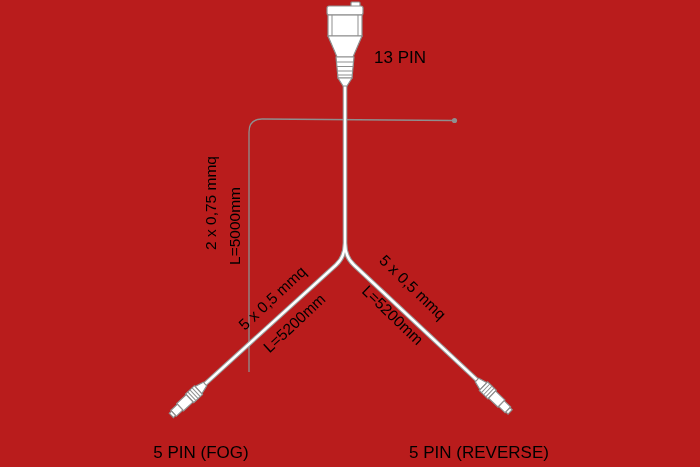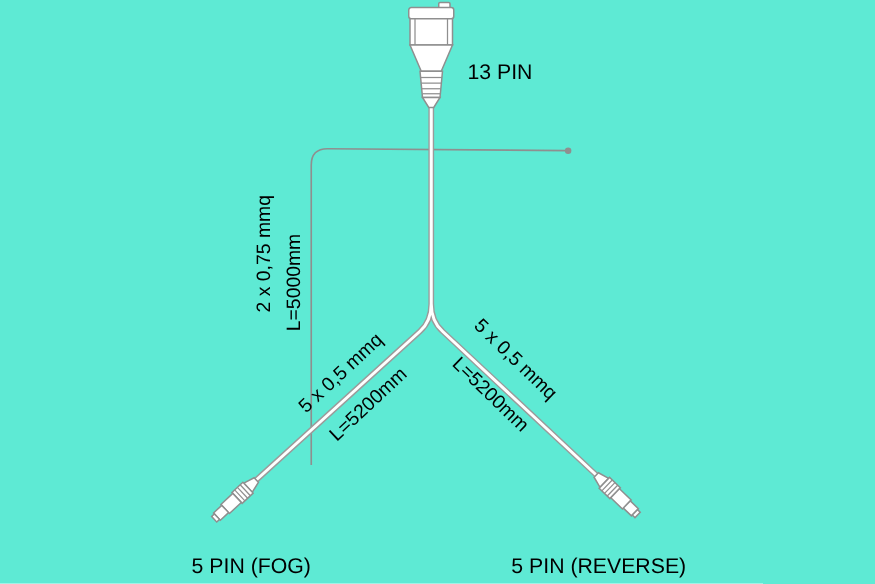--- a/index.html
+++ b/index.html
@@ -4,21 +4,21 @@
 <style>
   html, body {
     margin: 0;
     padding: 0;
     background: #ffffff;
   }
   .canvas {
     position: relative;
     width: 700px;
     height: 467px;
-    background: #5eead4;
+    background: #b91c1c;
     overflow: hidden;
     font-family: "Liberation Sans", sans-serif;
   }
   svg text {
     fill: #000000;
     font-family: "Liberation Sans", sans-serif;
   }
   .lbl-big { font-size: 17px; }
   .lbl-rot { font-size: 15.5px; }
   .art { stroke: #8f8f8f; fill: #ffffff; stroke-width: 1.2; }

